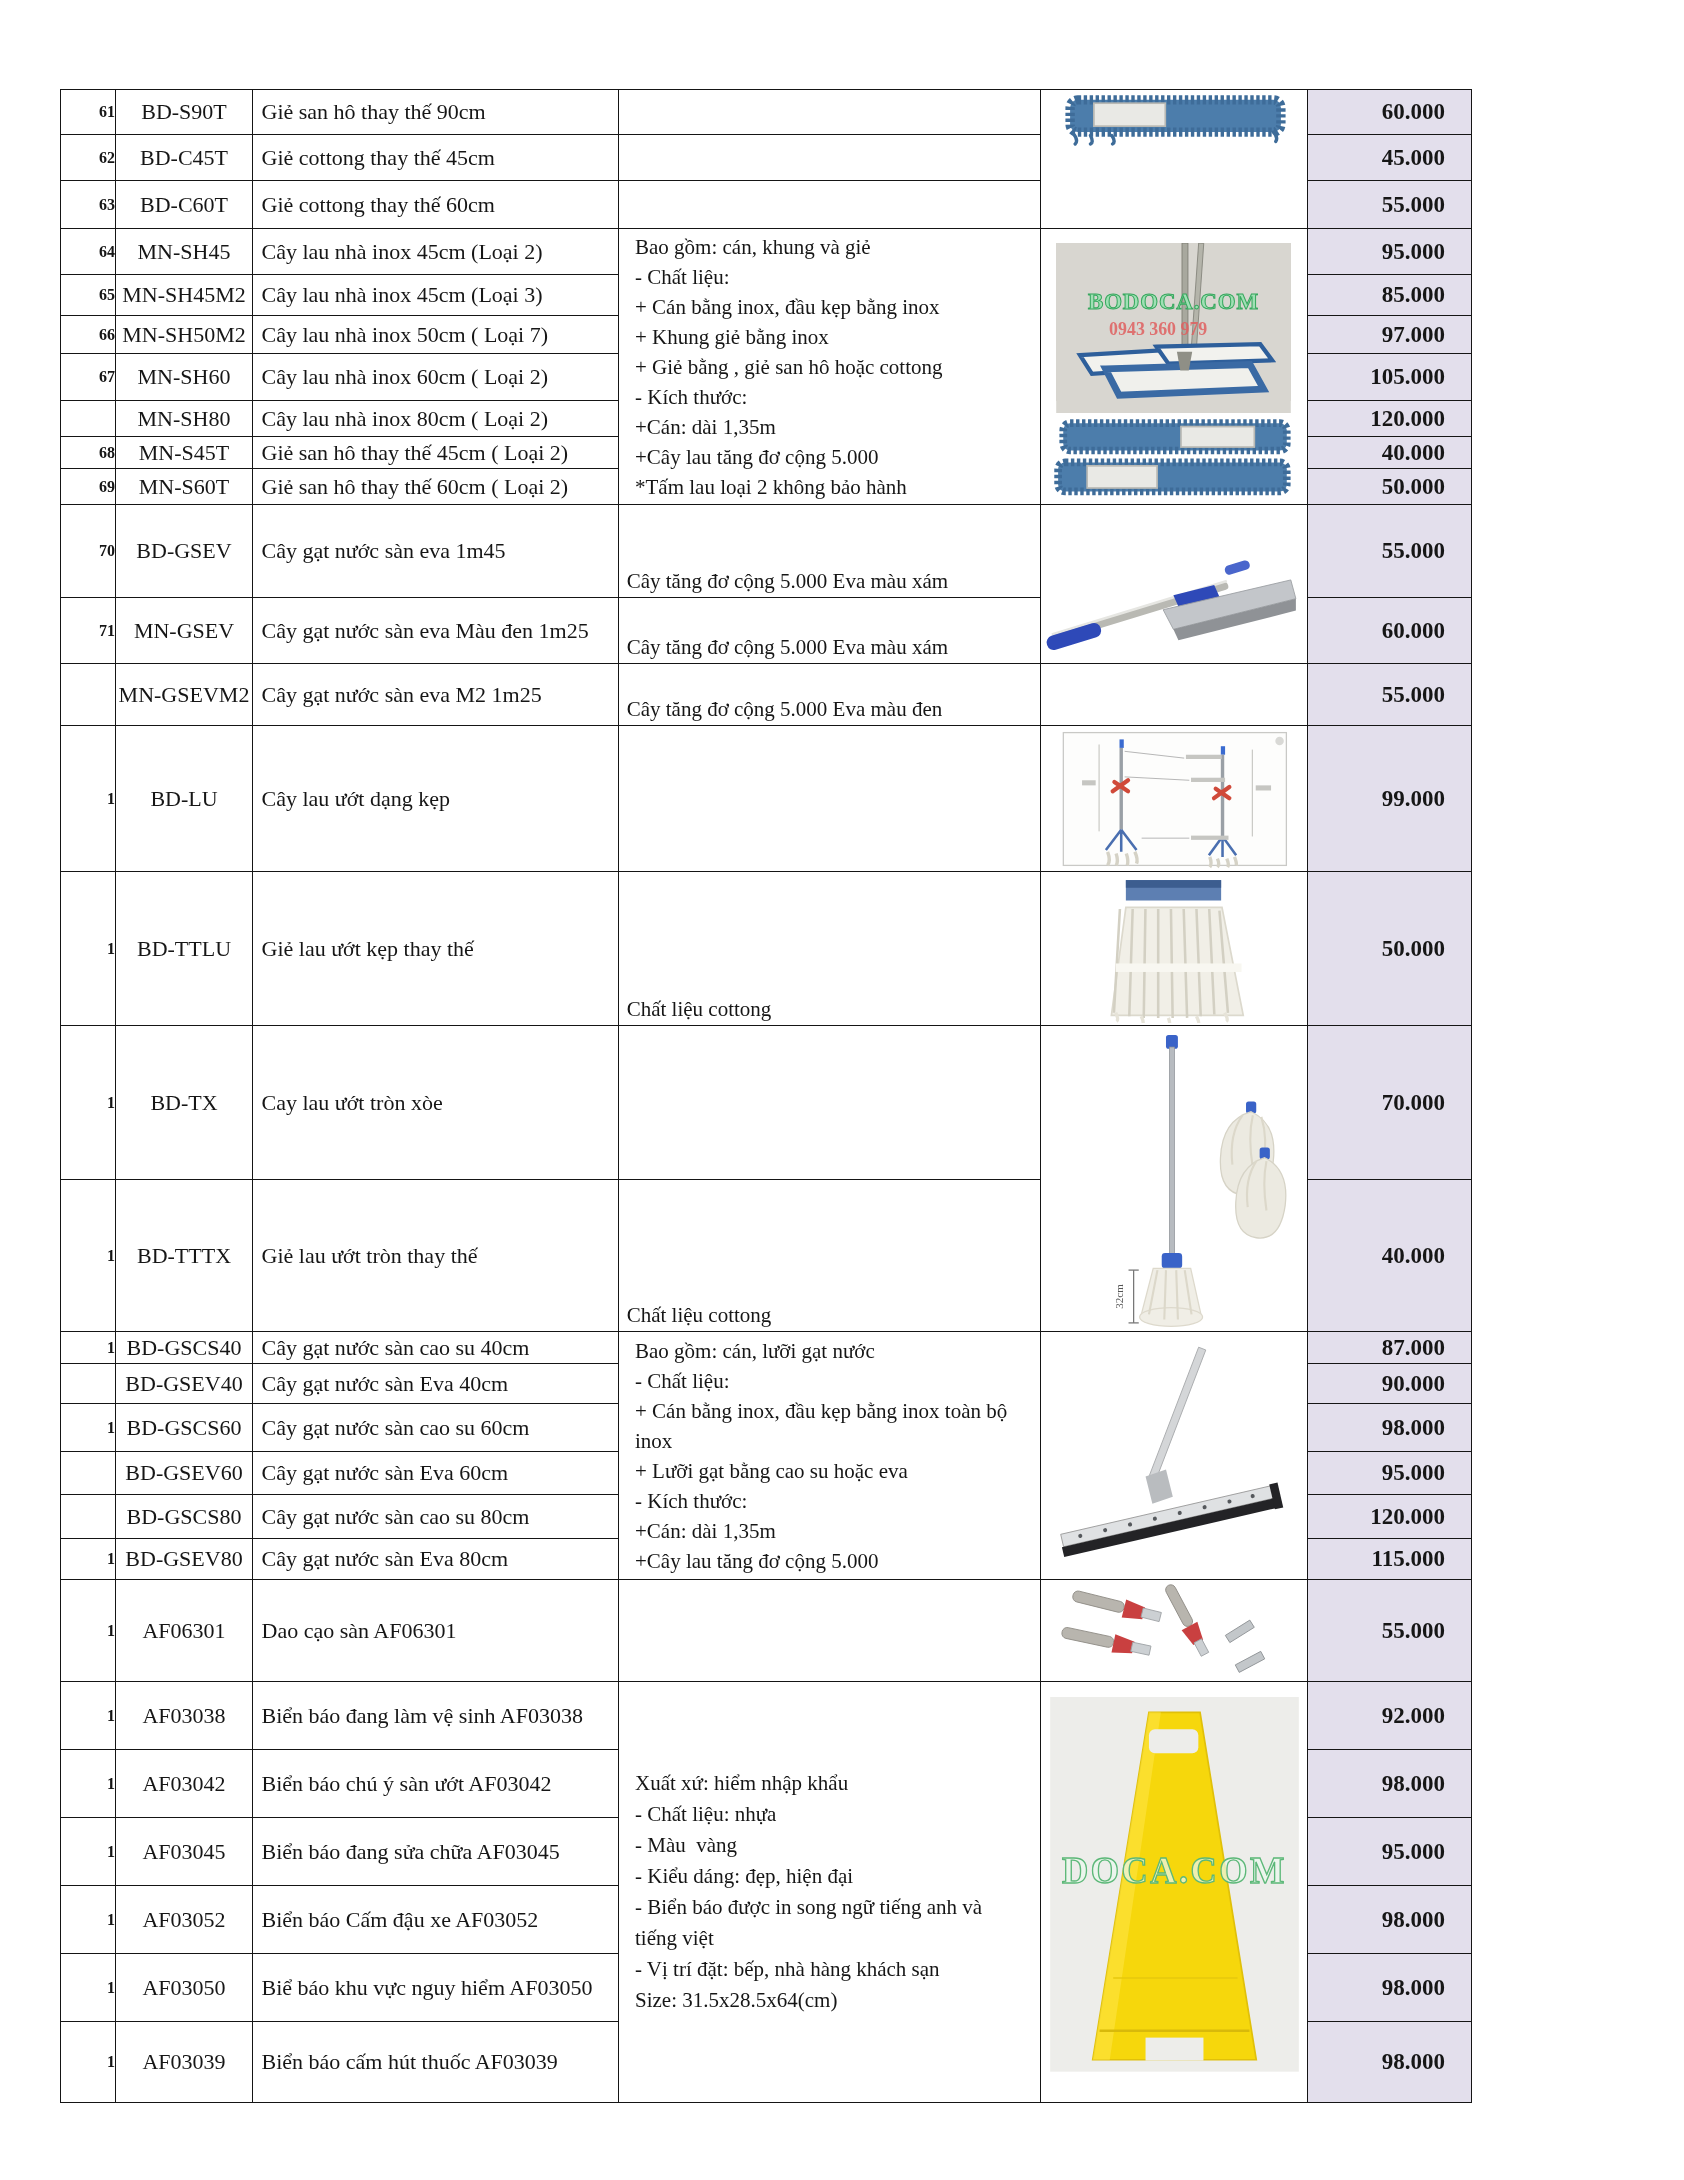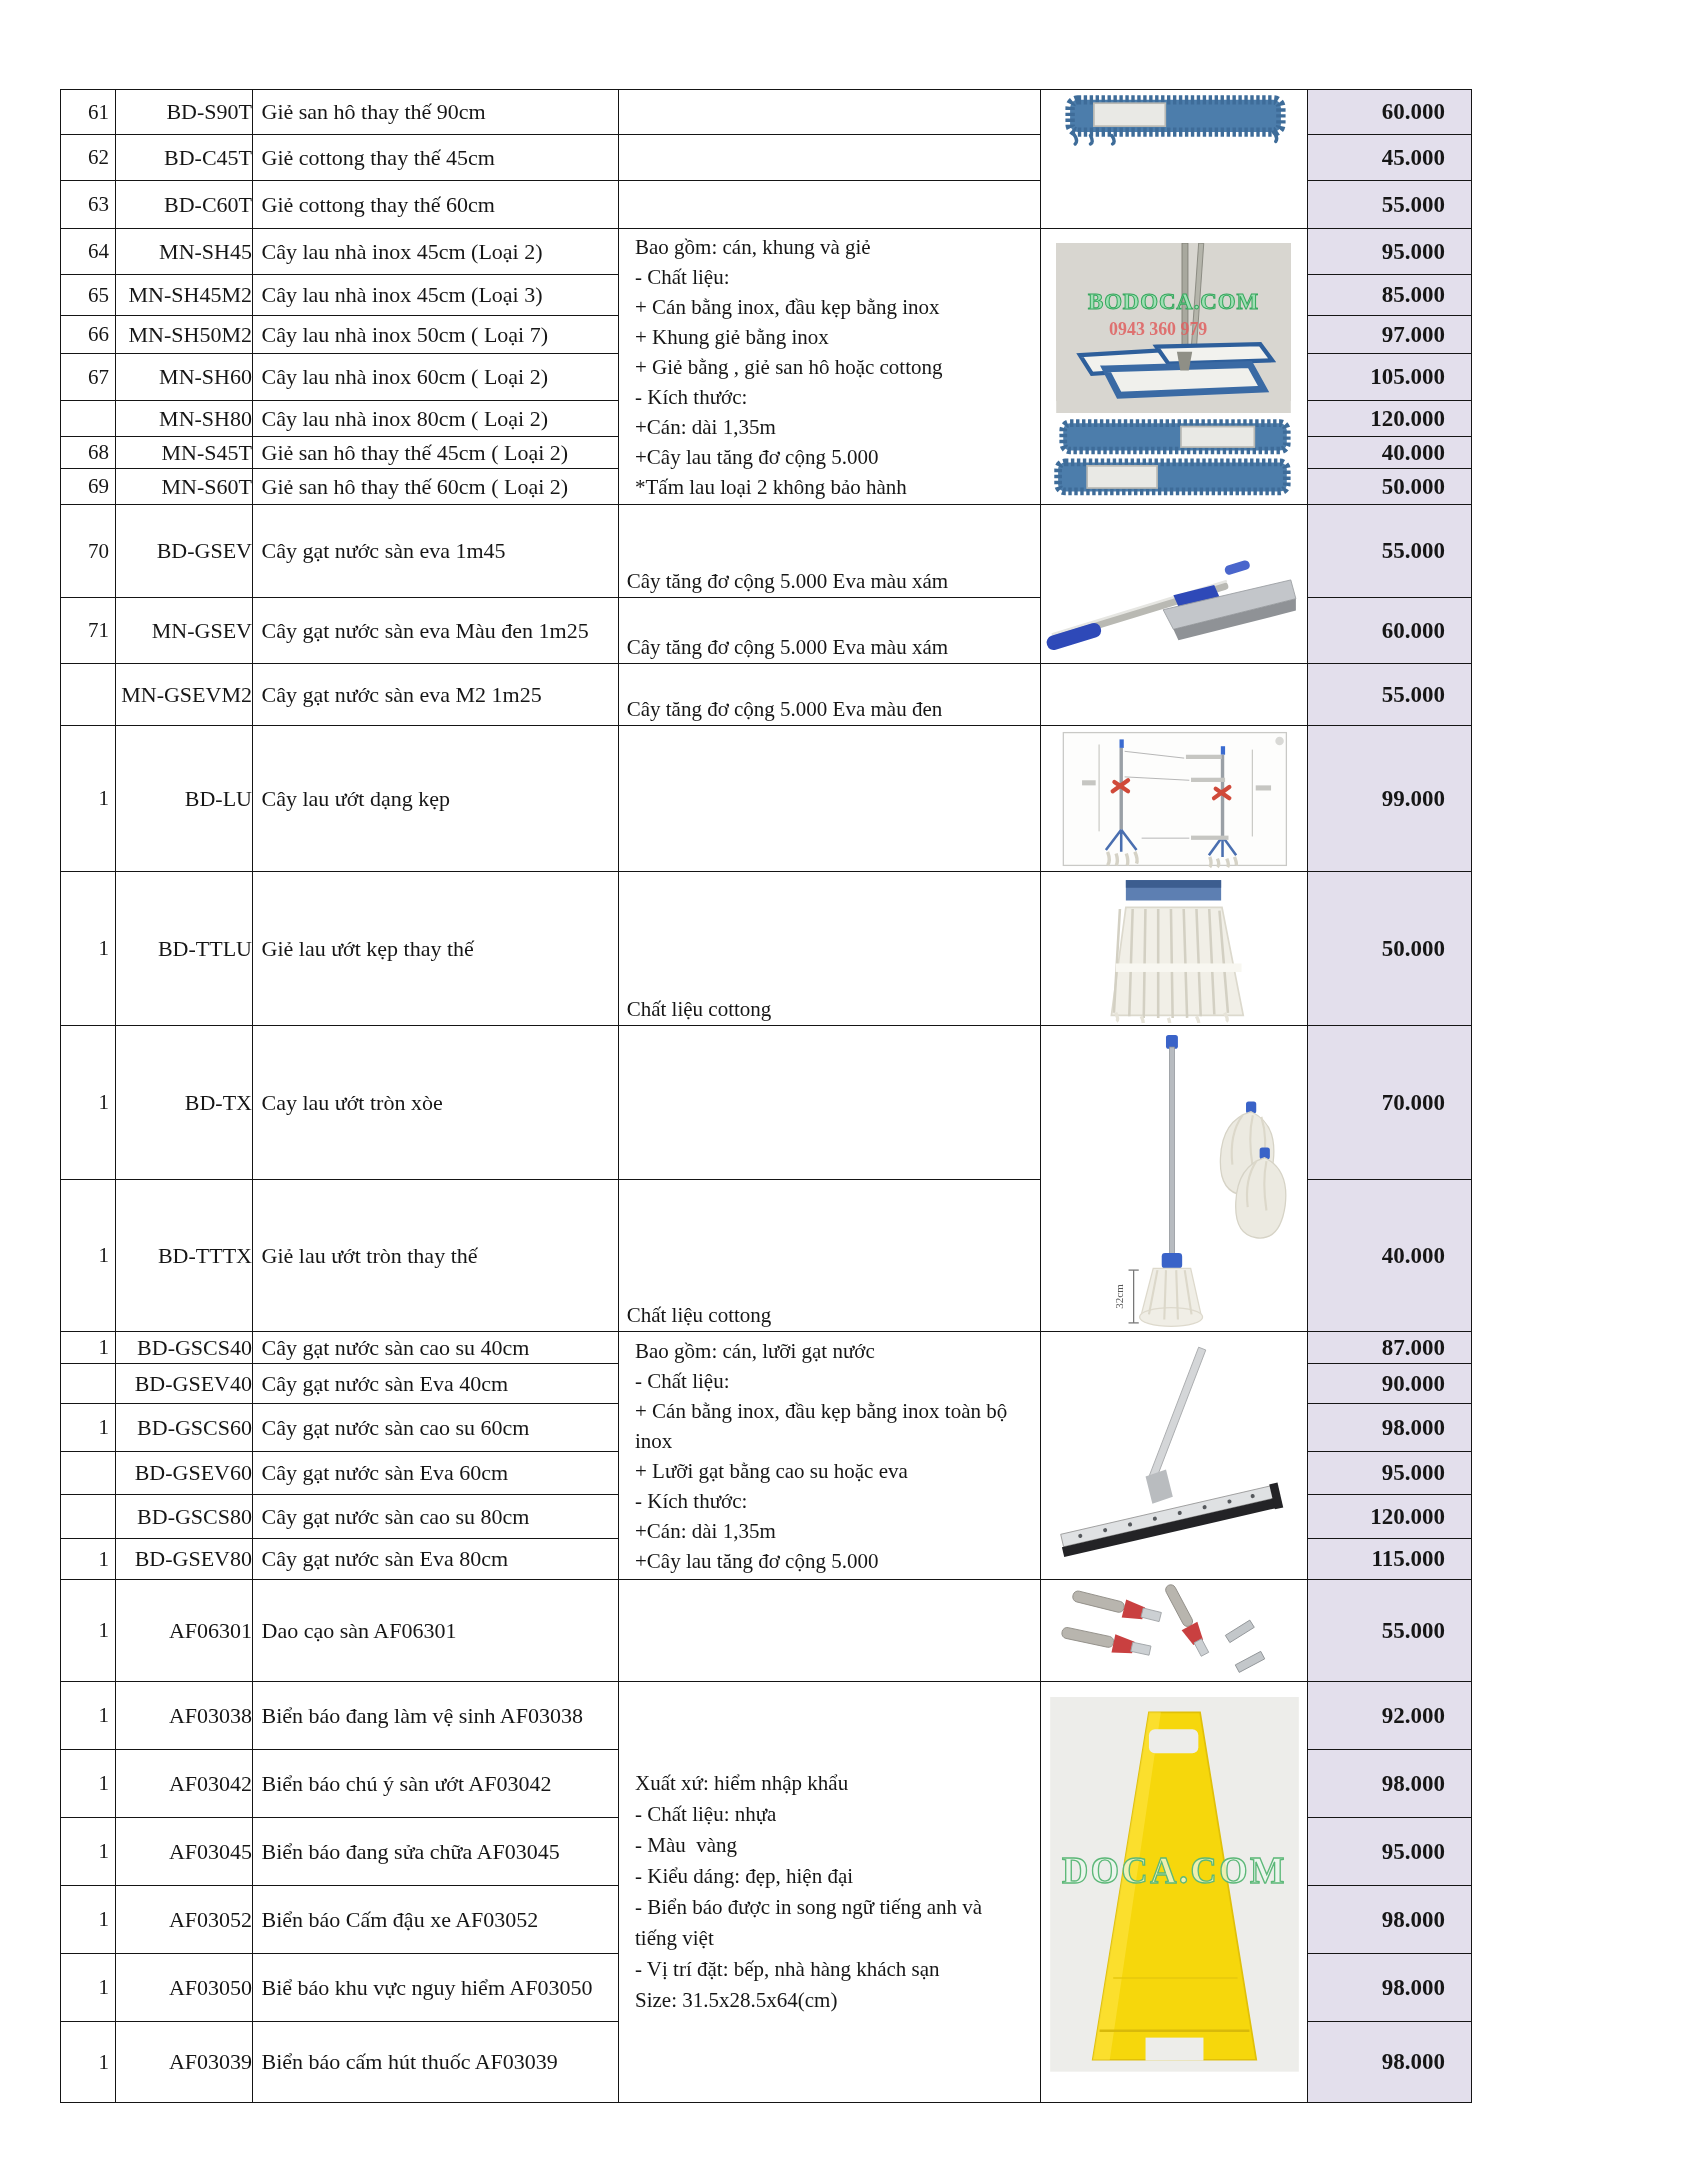--- a/index.html
+++ b/index.html
@@ -9,22 +9,22 @@
     overflow:hidden;
   }
   table.tbl{
     position:absolute;left:60px;top:89px;
     border-collapse:collapse;table-layout:fixed;
   }
   .tbl td{
     border:1.7px solid #151515;padding:0;vertical-align:middle;
     overflow:hidden;background:#fff;
   }
-  td.no{text-align:right;padding-right:6px;font-size:21px;}
-  td.code{text-align:right;font-size:22px;}
+  td.no{text-align:right;font-size:16px;font-weight:bold;}
+  td.code{text-align:center;font-size:22px;}
   td.nm{text-align:left;padding-left:8.5px;font-size:22px;}
   td.desc{font-size:21px;padding-left:16px;}
   td.desc .ln{line-height:30px;white-space:pre-wrap;}
   td.descB{vertical-align:bottom;font-size:21px;padding:0 0 3.4px 7.7px;margin-top:48px;}
   td.price{
     text-align:right;padding-right:26px;font-weight:bold;font-size:23px;
     background:#e3dfec;
   }
   td.img{position:relative;padding:0;}
   .abs{position:absolute;}

